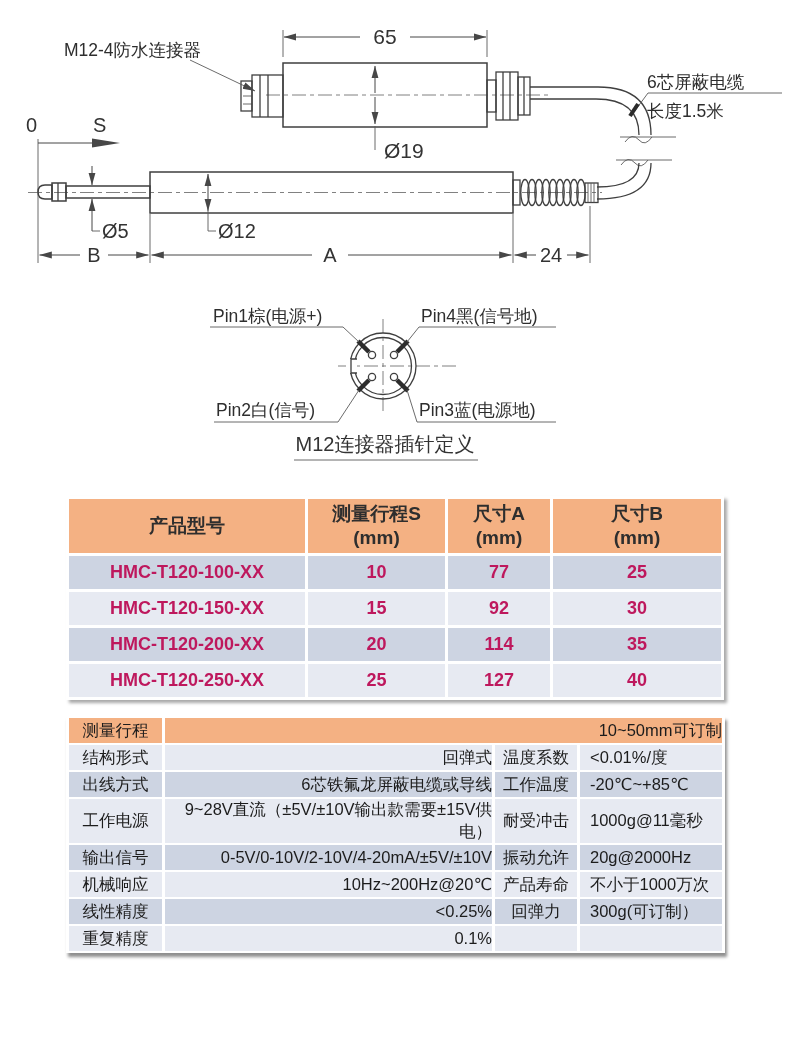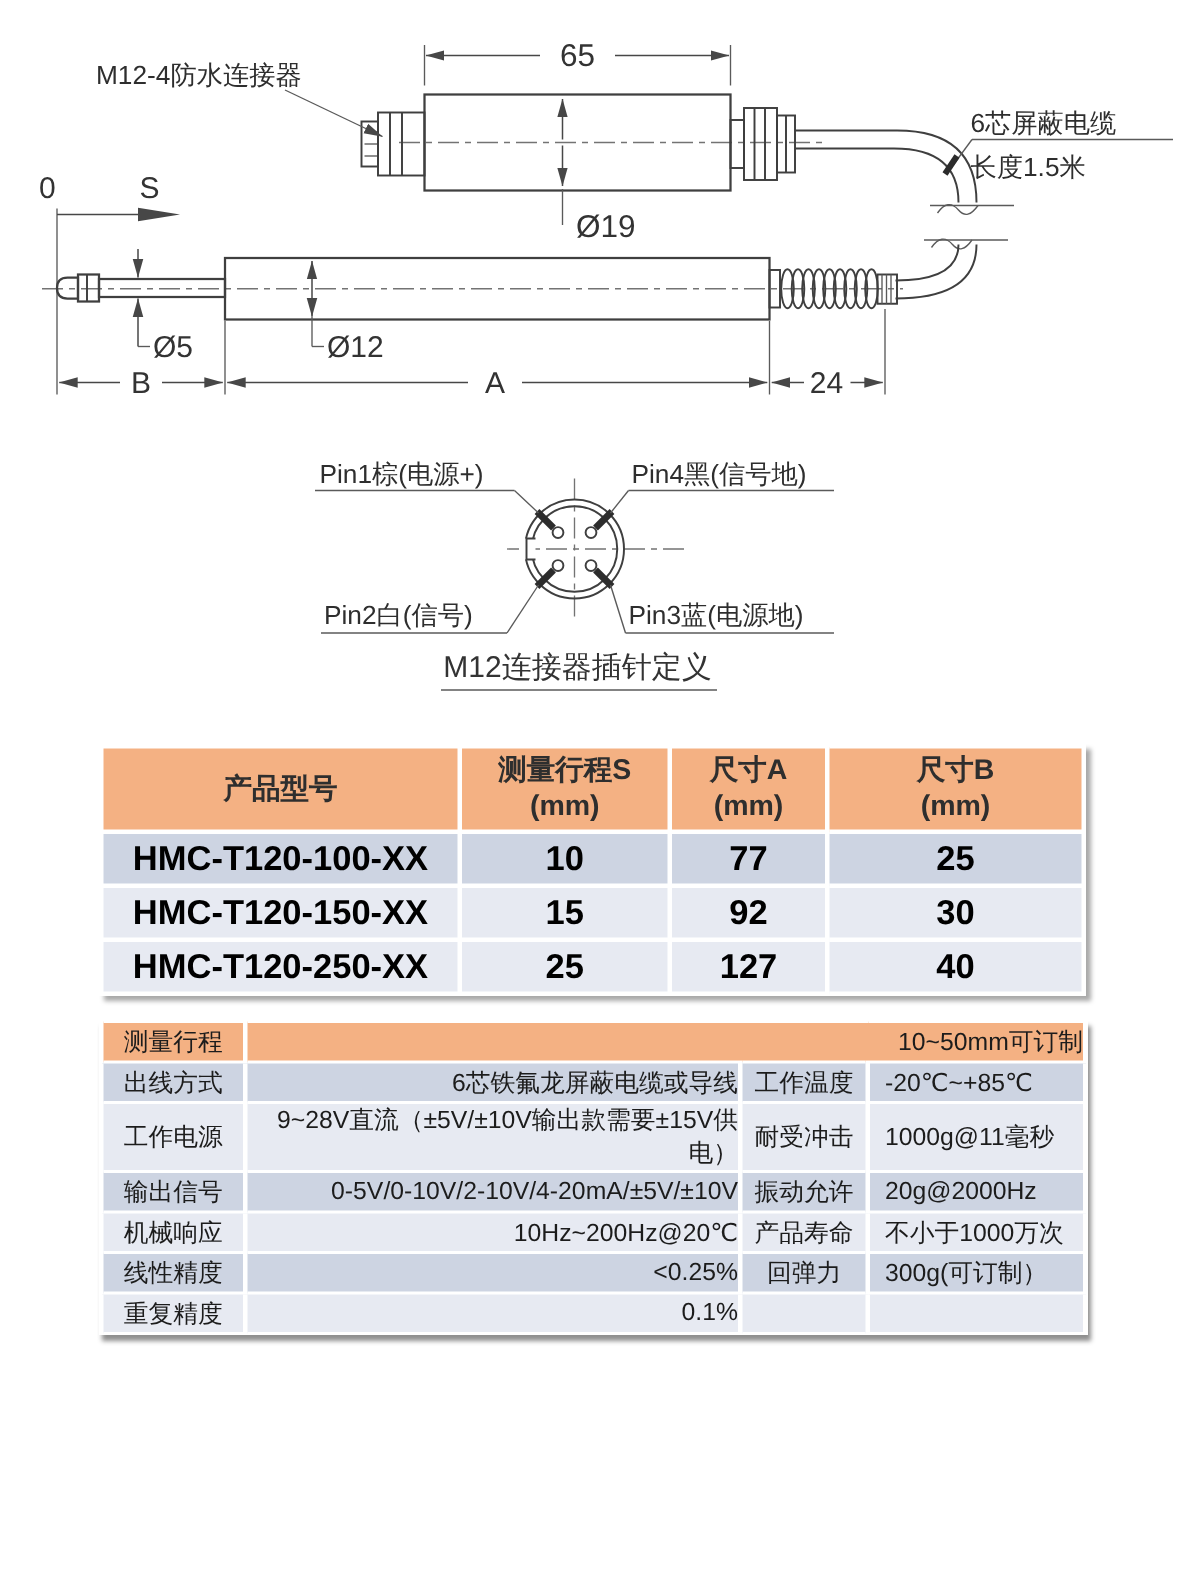--- a/index.html
+++ b/index.html
@@ -16,21 +16,21 @@
   .cl   { stroke:#737373; stroke-width:0.9; stroke-dasharray:14 4 4 4; fill:none; }
   .dimtxt { font-size:21px; }
   .dimtxt2 { font-size:20px; }
   .cjk  { font-size:17.5px; fill:#2e2e2e; }
 
   table { border-collapse:collapse; table-layout:fixed; }
 
   .model-tbl { width:655px; margin:32px 0 0 66px; box-shadow:3px 3px 3px #a9a9a9; }
   .model-tbl th, .model-tbl td { border:3px solid #fff; padding:0; text-align:center; vertical-align:middle; }
   .model-tbl th { background:#F4B183; height:54px; font-size:19px; font-weight:600; color:#2e2e2e; }
-  .model-tbl td { height:33px; font-size:23px; font-weight:600; color:#000000; }
+  .model-tbl td { height:33px; font-size:18px; font-weight:600; color:#be185d; }
   .model-tbl .l1, .model-tbl .l2 { display:block; line-height:1.25; }
   tr.mdark td  { background:#CDD4E2; }
   tr.mlight td { background:#E7EAF2; }
 
   .spec-tbl { width:656px; margin:16px 0 12px 66px; box-shadow:2px 4px 3px #8f8f8f; }
   .spec-tbl td { border:solid #fff; border-width:2px 3px; height:25px; font-size:16.5px; color:#1c1c1c; padding:0; vertical-align:middle; }
   .spec-tbl td.lab  { text-align:center; }
   .spec-tbl td.val  { text-align:right; padding-left:12px; }
   .spec-tbl td.val2 { text-align:left; padding-left:10px; }
   tr.sorange td { background:#F4B183; }
@@ -242,20 +242,26 @@
       <td>10</td>
       <td>77</td>
       <td>25</td>
     </tr>
     <tr class="mlight">
       <td>HMC-T120-150-XX</td>
       <td>15</td>
       <td>92</td>
       <td>30</td>
     </tr>
+    <tr class="mdark">
+      <td>HMC-T120-200-XX</td>
+      <td>20</td>
+      <td>114</td>
+      <td>35</td>
+    </tr>
     <tr class="mlight">
       <td>HMC-T120-250-XX</td>
       <td>25</td>
       <td>127</td>
       <td>40</td>
     </tr>
   </tbody>
 </table>
 
 <table class="spec-tbl">
@@ -263,20 +269,26 @@
       <col style="width:96px">
       <col style="width:330px">
       <col style="width:85px">
       <col style="width:145px">
     </colgroup>
   <tbody>
     <tr class="sorange">
       <td class="lab">测量行程</td>
       <td class="val" colspan="3">10~50mm可订制</td>
     </tr>
+    <tr class="slight">
+      <td class="lab">结构形式</td>
+      <td class="val">回弹式</td>
+      <td class="lab">温度系数</td>
+      <td class="val2">&lt;0.01%/度</td>
+    </tr>
     <tr class="sdark">
       <td class="lab">出线方式</td>
       <td class="val">6芯铁氟龙屏蔽电缆或导线</td>
       <td class="lab">工作温度</td>
       <td class="val2">-20℃~+85℃</td>
     </tr>
     <tr class="slight">
       <td class="lab">工作电源</td>
       <td class="val">9~28V直流（±5V/±10V输出款需要±15V供电）</td>
       <td class="lab">耐受冲击</td>

